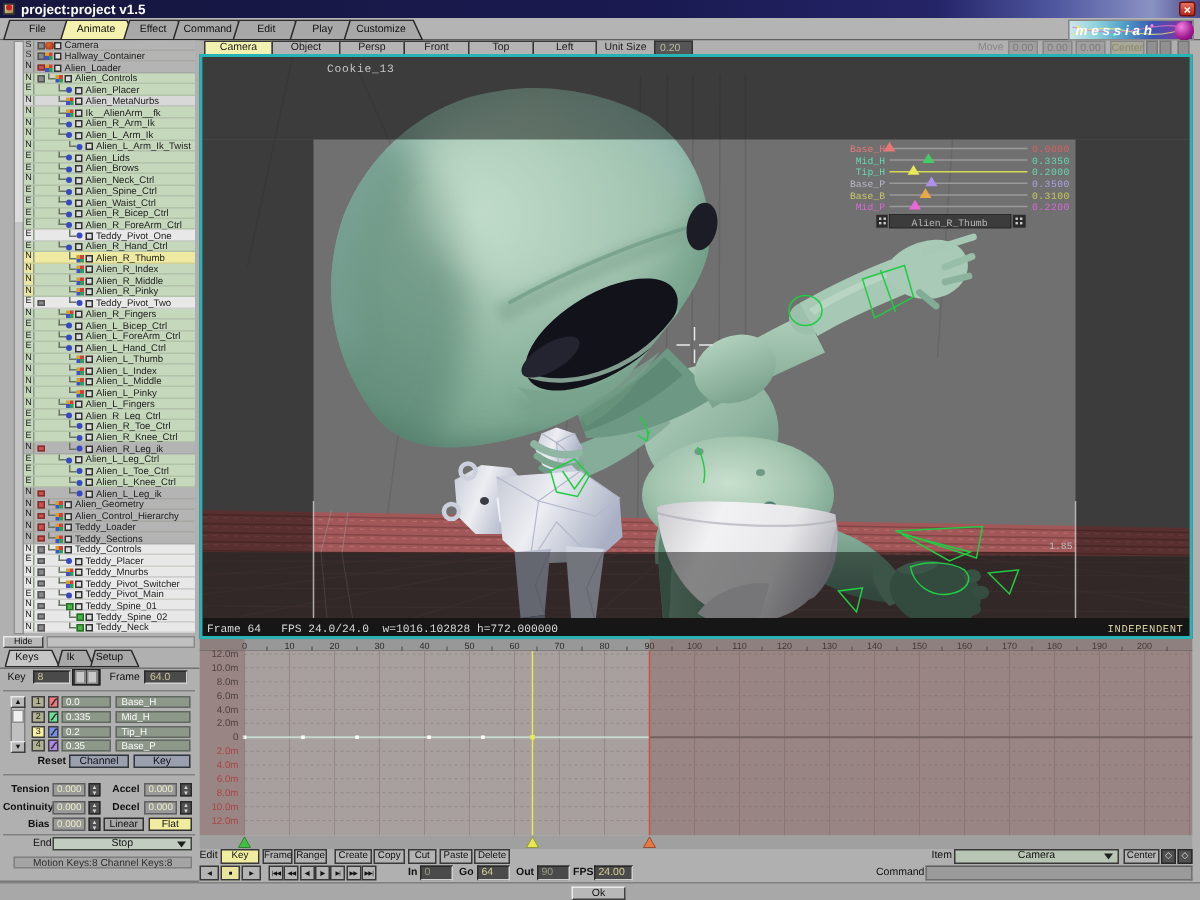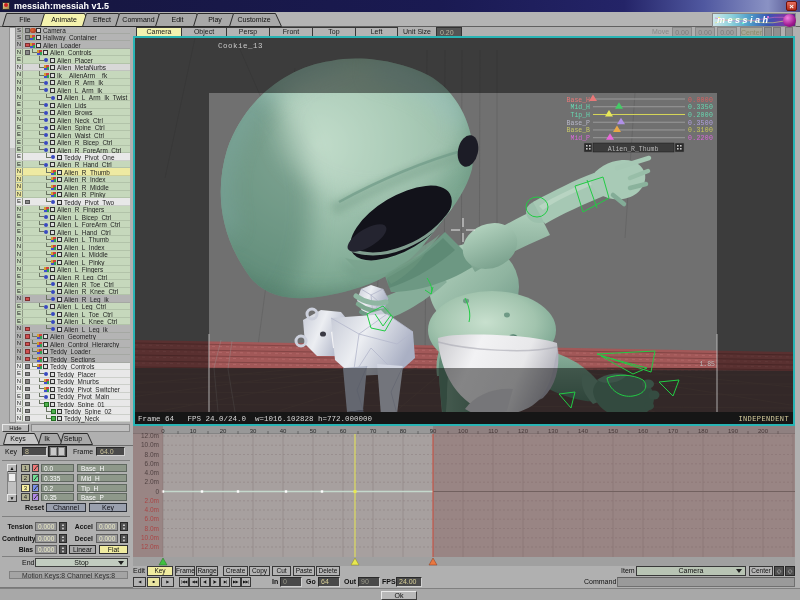--- a/index.html
+++ b/index.html
@@ -7,21 +7,21 @@
 .t6{font-size:6px;line-height:7px;color:#1a1a1a;}
 .t7{font-size:7px;line-height:8px;color:#1a1a1a;}
 .btn{background:#b8b8b8;border:1px solid #000;border-top-color:#e8e8e8;border-left-color:#e8e8e8;border-right-color:#404040;border-bottom-color:#404040;text-align:center;color:#111;}
 .sunk{background:#4a4a4a;border:1px solid #2a2a2a;border-bottom-color:#d0d0d0;border-right-color:#d0d0d0;color:#c8c098;}
 </style></head>
 <body>
 
 <div class="abs" style="left:0;top:0;width:800px;height:12px;background:linear-gradient(90deg,#16163e 0%,#1a1a52 55%,#242468 78%,#5058a0 88%,#8a92c4 96%,#4a4a88 100%);">
  <div class="abs" style="left:2px;top:2px;width:8px;height:8px;background:linear-gradient(135deg,#e8d8a0,#a08040);border:1px solid #303030;"></div>
  <div class="abs" style="left:4px;top:3px;width:4px;height:4px;background:#cc2020;border-radius:50%;"></div>
- <div class="abs" style="left:14px;top:1px;font-size:9px;font-weight:bold;color:#fff;letter-spacing:0px;">messiah:messiah v1.5</div>
+ <div class="abs" style="left:14px;top:1px;font-size:9px;font-weight:bold;color:#fff;letter-spacing:0px;">project:project v1.5</div>
  <div class="abs" style="left:786px;top:1px;width:11px;height:10px;background:linear-gradient(180deg,#e87060,#b02818);border:1px solid #701008;border-radius:2px;color:#fff;font-size:8px;font-weight:bold;text-align:center;line-height:9px;">×</div>
 </div>
 
 <div class="abs" style="left:0;top:12px;width:800px;height:15px;background:#b4b4b4;border-bottom:1px solid #606060;">
 <svg class="abs" style="left:2px;top:1px;" width="49" height="14">
       <polygon points="4.5,0.5 42.5,0.5 48.5,13.5 0.5,13.5" fill="#a8a8a8" stroke="#2a2a2a" stroke-width="1"></polygon>
     </svg>
 <div class="abs t7" style="left:6px;top:4px;width:38px;text-align:center;font-size:7px;color:#101010;">File</div>
 <svg class="abs" style="left:40px;top:1px;" width="51" height="14">
       <polygon points="4.5,0.5 44.5,0.5 50.5,13.5 0.5,13.5" fill="#f4f2ae" stroke="#2a2a2a" stroke-width="1"></polygon>

